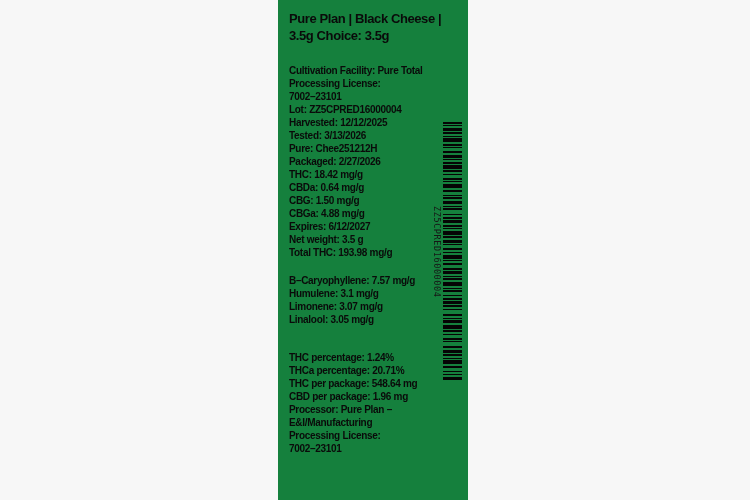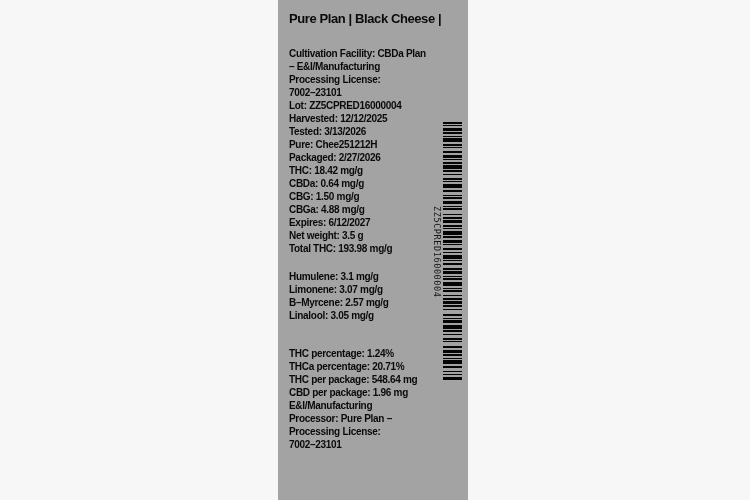--- a/index.html
+++ b/index.html
@@ -7,21 +7,21 @@
     position:relative;
     width:750px; height:500px;
     background:#f7f7f7;
     overflow:hidden;
     font-family:"Liberation Sans", sans-serif;
   }
   .label {
     position:absolute;
     left:278px; top:0;
     width:190px; height:500px;
-    background:#a3a3a3;
+    background:#15803d;
   }
   .content {
     position:absolute;
     left:11px; top:10px; right:2px;
     color:#0a0a0a;
   }
   .title {
     font-size:13px;
     font-weight:700;
     line-height:17px;
@@ -69,55 +69,55 @@
 </style>
 </head>
 <body>
 
 <div class="page">
   <div class="label">
 
     <div class="content">
       <div class="title">
         <div>Pure Plan | Black Cheese |</div>
+        <div>3.5g Choice: 3.5g</div>
       </div>
 
       <div class="block info">
-          <div class="line">Cultivation Facility: CBDa Plan</div>
-          <div class="line">– E&amp;I/Manufacturing</div>
+          <div class="line">Cultivation Facility: Pure Total</div>
           <div class="line">Processing License:</div>
           <div class="line">7002–23101</div>
           <div class="line">Lot: ZZ5CPRED16000004</div>
           <div class="line">Harvested: 12/12/2025</div>
           <div class="line">Tested: 3/13/2026</div>
           <div class="line">Pure: Chee251212H</div>
           <div class="line">Packaged: 2/27/2026</div>
           <div class="line">THC: 18.42 mg/g</div>
           <div class="line">CBDa: 0.64 mg/g</div>
           <div class="line">CBG: 1.50 mg/g</div>
           <div class="line">CBGa: 4.88 mg/g</div>
           <div class="line">Expires: 6/12/2027</div>
           <div class="line">Net weight: 3.5 g</div>
           <div class="line">Total THC: 193.98 mg/g</div>
         </div>
 
       <div class="block terpenes">
+          <div class="line">B–Caryophyllene: 7.57 mg/g</div>
           <div class="line">Humulene: 3.1 mg/g</div>
           <div class="line">Limonene: 3.07 mg/g</div>
-          <div class="line">B–Myrcene: 2.57 mg/g</div>
           <div class="line">Linalool: 3.05 mg/g</div>
         </div>
 
       <div class="block summary">
           <div class="line">THC percentage: 1.24%</div>
           <div class="line">THCa percentage: 20.71%</div>
           <div class="line">THC per package: 548.64 mg</div>
           <div class="line">CBD per package: 1.96 mg</div>
+          <div class="line">Processor: Pure Plan –</div>
           <div class="line">E&amp;I/Manufacturing</div>
-          <div class="line">Processor: Pure Plan –</div>
           <div class="line">Processing License:</div>
           <div class="line">7002–23101</div>
         </div>
     </div>
 
     <div class="barcode-text-wrap">
       <div class="barcode-text">ZZ5CPRED16000004</div>
     </div>
 
     <div class="barcode-bars">

